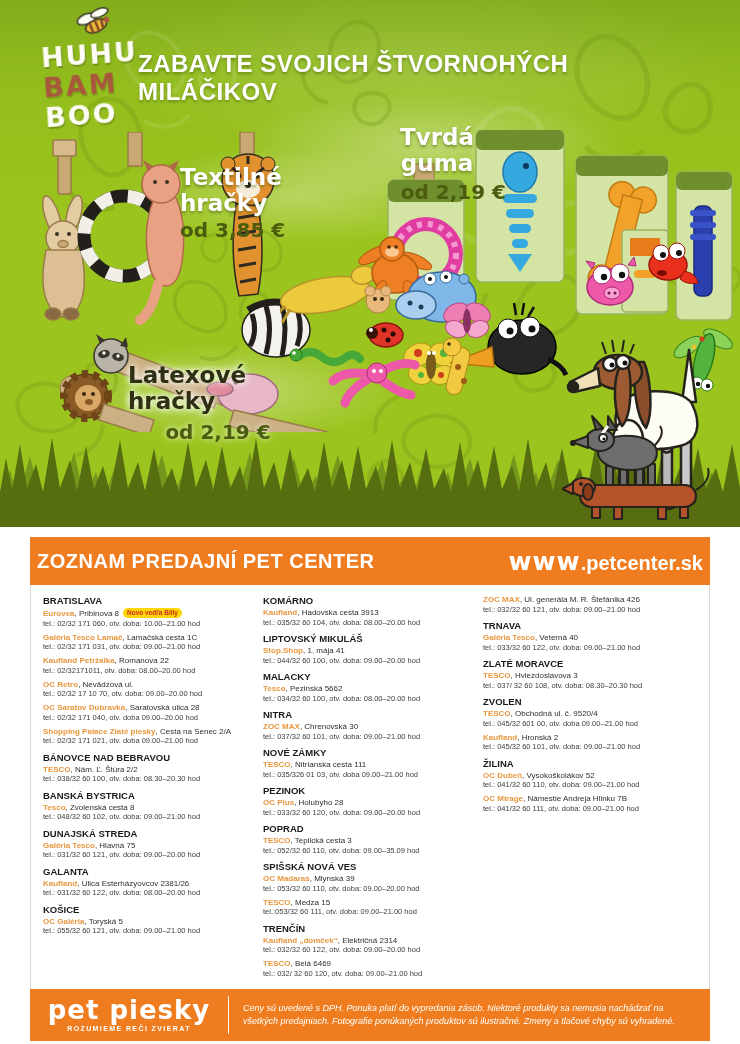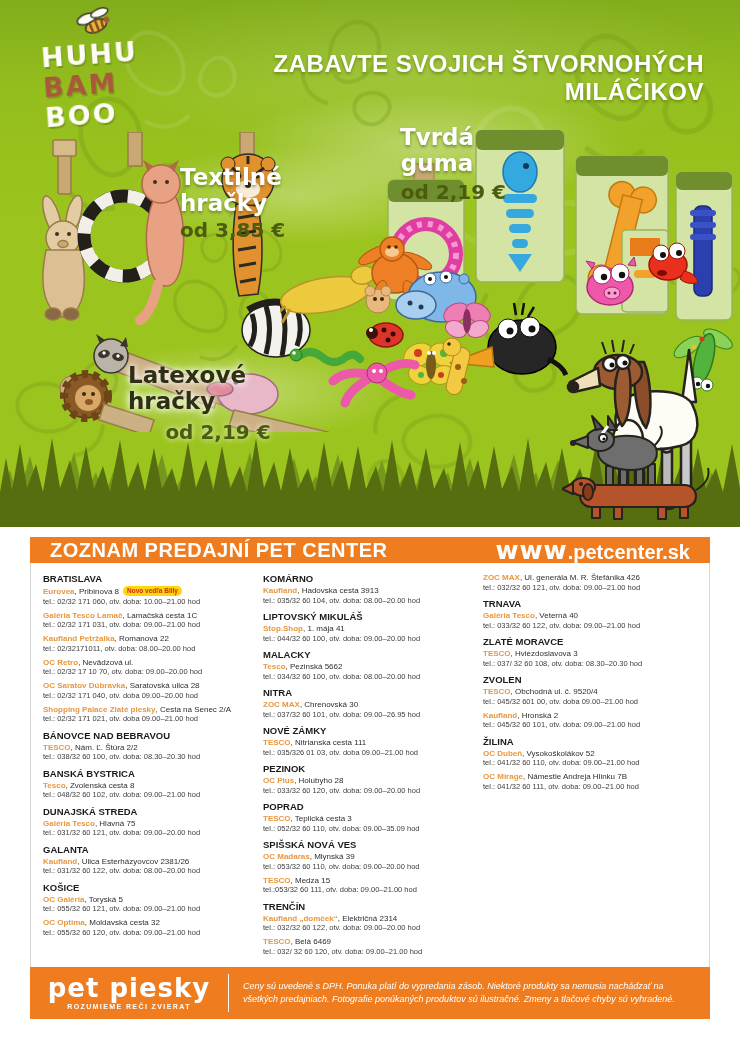--- a/index.html
+++ b/index.html
@@ -16,42 +16,42 @@
       linear-gradient(180deg,#82ad1b 0%, #94be1d 90px, #9cc41e 220px, #9cc41e 100%);}
   .doodles{position:absolute;left:0;top:0;z-index:1;}
   .logo{position:absolute;left:42px;top:8px;z-index:4;transform:rotate(-4deg);
         font-family:"DejaVu Sans",sans-serif;font-weight:900;line-height:30px;
         text-align:left;letter-spacing:2px;}
   .logo .bee{display:block;margin-left:34px;margin-bottom:2px;}
   .logo .l1,.logo .l3{color:#fdfdf5;font-size:27px;text-shadow:1px 2px 0 rgba(60,80,0,.35);}
   .logo .l2{color:#a8593c;font-size:27px;text-shadow:1px 2px 0 rgba(60,80,0,.25);}
   .headline{position:absolute;left:138px;top:50px;width:566px;margin:0;z-index:4;
         font-family:"Liberation Sans",sans-serif;font-weight:bold;font-size:24px;
-        color:#fff;text-align:right;letter-spacing:.5px;
+        color:#fff;text-align:left;letter-spacing:.5px;
         text-shadow:0 2px 3px rgba(60,80,0,.45);}
   .toy-svg{position:absolute;z-index:2;}
   .label{position:absolute;z-index:4;font-family:"DejaVu Sans",sans-serif;}
   .label .lt{font-size:23px;font-weight:bold;}
   .label .lp{font-size:20px;font-weight:bold;color:#4c5c0e;}
   .label-textile{left:180px;top:164px;width:180px;}
   .label-textile .lt{color:#fff;text-shadow:0 2px 3px rgba(60,80,0,.5);}
   .label-textile .lp{margin-top:2px;}
   .label-hard{left:362px;top:124px;width:150px;text-align:center;}
   .label-hard .lt{color:#fff;text-shadow:0 2px 3px rgba(60,80,0,.5);}
   .label-hard .lp{margin-top:4px;text-align:right;padding-right:6px;}
   .label-latex{left:128px;top:362px;width:180px;}
   .label-latex .lt{color:#2f2f14;text-shadow:0 0 6px #fff,0 0 10px rgba(255,255,255,.9);}
   .label-latex .lp{margin-top:6px;text-align:center;text-shadow:0 0 6px rgba(255,255,255,.8);}
   .grass{position:absolute;left:0;top:430px;z-index:2;}
   .dogs{position:absolute;left:562px;top:338px;z-index:3;}
 
   
   .listing{position:absolute;left:30px;top:537px;width:680px;}
   .bar{background:#ef7d1f;color:#fff;display:flex;align-items:center;}
-  .top-bar{height:26px;justify-content:space-between;padding:0 20px;box-sizing:border-box;}
+  .top-bar{height:48px;justify-content:space-between;padding:0 7px;box-sizing:border-box;}
   .bar-title{font-weight:bold;font-size:20px;letter-spacing:.5px;}
   .site{font-weight:bold;}
   .site .www{font-size:25px;letter-spacing:1px;font-family:"DejaVu Sans",sans-serif;font-weight:900;}
   .site .rest{font-size:20px;}
   .list-body{display:flex;gap:6px;padding:10px 12px 6px 12px;box-sizing:border-box;
         min-height:388px;border-left:1px solid #d8d8d8;border-right:1px solid #d8d8d8;
         background:#fff;}
   .col{flex:1;min-width:0;}
   .city{font-size:9.5px;line-height:11px;font-weight:bold;color:#1a1a1a;margin:6px 0 2px 0;}
   .col .city:first-child{margin-top:0;}
@@ -481,45 +481,41 @@
           <div class="city">GALANTA</div>
           <div class="store">
             <div class="line1"><span class="sname">Kaufland</span><span class="saddr">, Ulica Esterházyovcov 2381/26</span></div>
             <div class="tel">tel.: 031/32 60 122, otv. doba: 08.00–20.00 hod</div>
           </div>
           <div class="city">KOŠICE</div>
           <div class="store">
             <div class="line1"><span class="sname">OC Galéria</span><span class="saddr">, Toryská 5</span></div>
             <div class="tel">tel.: 055/32 60 121, otv. doba: 09.00–21.00 hod</div>
           </div>
-          <div class="store">
-            <div class="line1"><span class="sname">OC Optima</span><span class="saddr">, Moldavská cesta 32</span></div>
-            <div class="tel">tel.: 055/32 60 120, otv. doba: 09.00–21.00 hod</div>
-          </div>
         </div>
         <div class="col">
           <div class="city">KOMÁRNO</div>
           <div class="store">
             <div class="line1"><span class="sname">Kaufland</span><span class="saddr">, Hadovska cesta 3913</span></div>
             <div class="tel">tel.: 035/32 60 104, otv. doba: 08.00–20.00 hod</div>
           </div>
           <div class="city">LIPTOVSKÝ MIKULÁŠ</div>
           <div class="store">
             <div class="line1"><span class="sname">Stop.Shop</span><span class="saddr">, 1. mája 41</span></div>
             <div class="tel">tel.: 044/32 60 100, otv. doba: 09.00–20.00 hod</div>
           </div>
           <div class="city">MALACKY</div>
           <div class="store">
             <div class="line1"><span class="sname">Tesco</span><span class="saddr">, Pezinská 5662</span></div>
             <div class="tel">tel.: 034/32 60 100, otv. doba: 08.00–20.00 hod</div>
           </div>
           <div class="city">NITRA</div>
           <div class="store">
             <div class="line1"><span class="sname">ZOC MAX</span><span class="saddr">, Chrenovská 30</span></div>
-            <div class="tel">tel.: 037/32 60 101, otv. doba: 09.00–26.95 hod</div>
+            <div class="tel">tel.: 037/32 60 101, otv. doba: 09.00–21.00 hod</div>
           </div>
           <div class="city">NOVÉ ZÁMKY</div>
           <div class="store">
             <div class="line1"><span class="sname">TESCO</span><span class="saddr">, Nitrianska cesta 111</span></div>
             <div class="tel">tel.: 035/326 01 03, otv. doba 09.00–21.00 hod</div>
           </div>
           <div class="city">PEZINOK</div>
           <div class="store">
             <div class="line1"><span class="sname">OC Plus</span><span class="saddr">, Holubyho 28</span></div>
             <div class="tel">tel.: 033/32 60 120, otv. doba: 09.00–20.00 hod</div>

